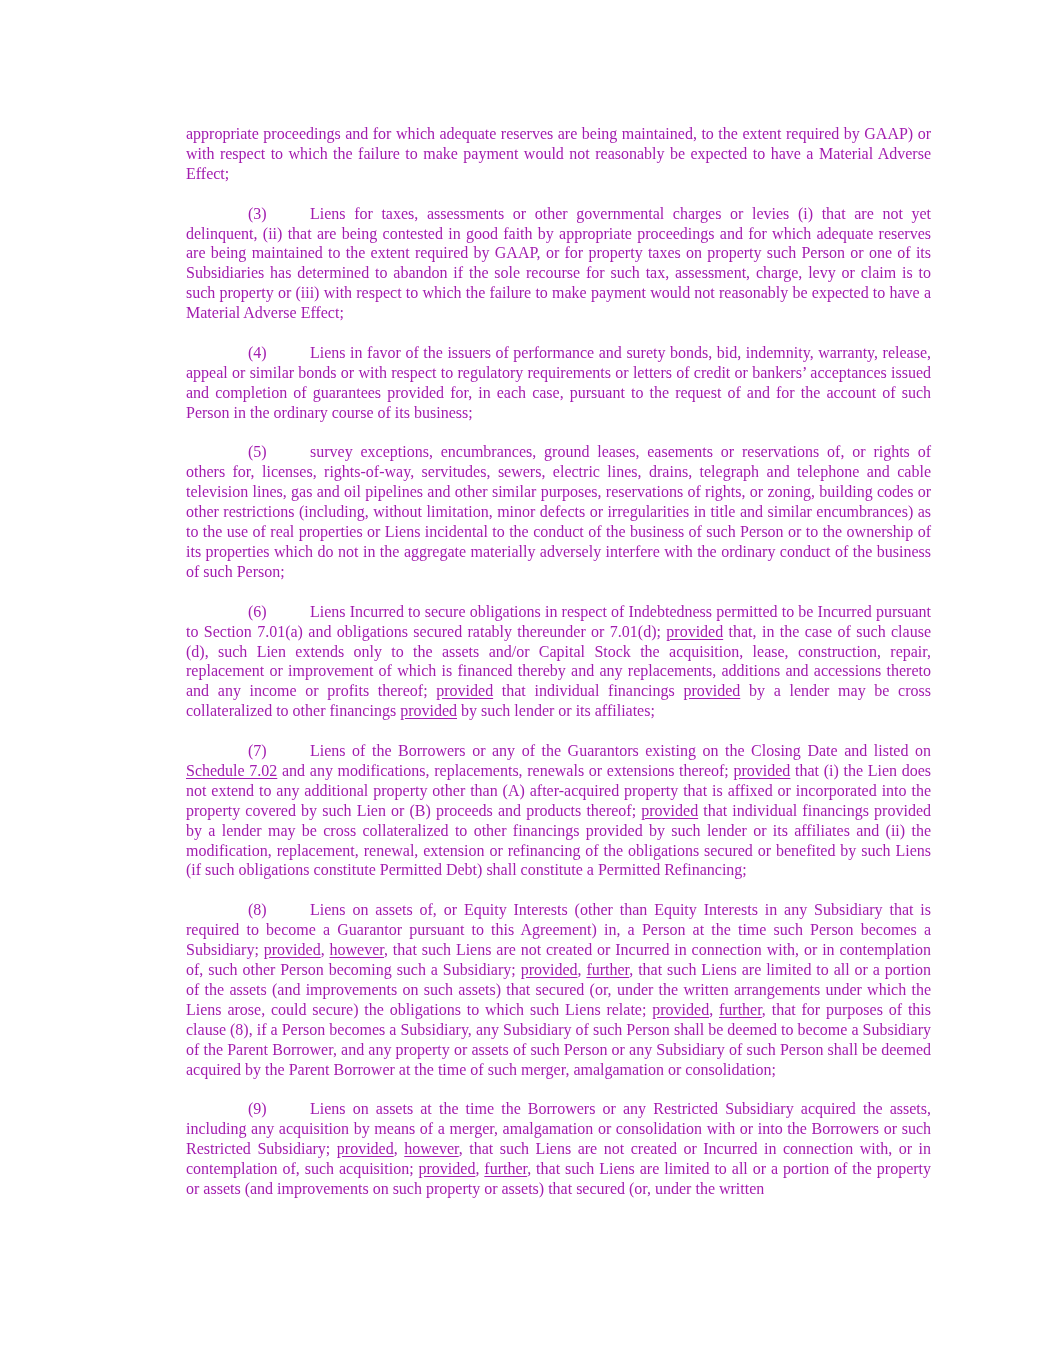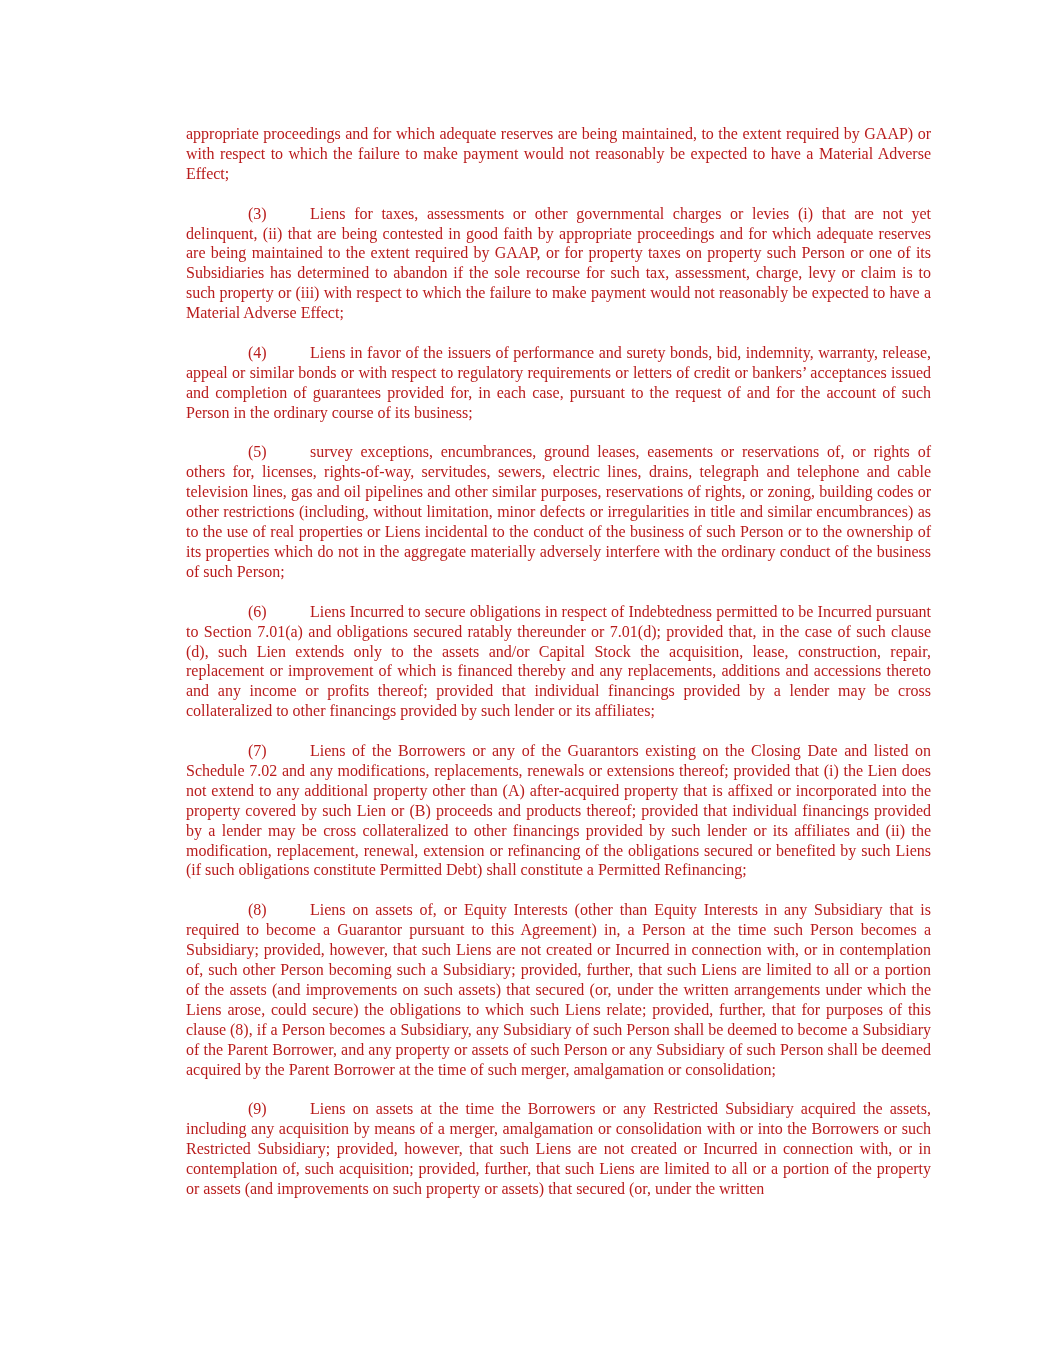--- a/index.html
+++ b/index.html
@@ -5,26 +5,26 @@
   html, body { margin: 0; padding: 0; background: #ffffff; }
   body { width: 1055px; height: 1365px; position: relative; overflow: hidden; }
   .page {
     position: absolute;
     left: 186px;
     top: 124px;
     width: 745px;
     font-family: "Liberation Serif", "DejaVu Serif", serif;
     font-size: 16px;
     line-height: 19.9px;
-    color: #b91c1c;
+    color: #a21caf;
     text-align: justify;
   }
   .para { margin: 0 0 19.9px 0; }
   .num { display: inline-block; width: 62px; margin-left: 62px; }
-  .u { text-underline-offset: 2px; }
+  .u { text-decoration: underline; text-underline-offset: 2px; }
 </style>
 </head>
 <body>
 
 <div class="page" id="page">
     <p class="para"><span>appropriate proceedings and for which adequate reserves are being maintained, to the extent required by GAAP) or with respect to which the failure to make payment would not reasonably be expected to have a Material Adverse Effect;</span></p>
     <p class="para"><span class="num">(3)</span><span>Liens for taxes, assessments or other governmental charges or levies (i) that are not yet delinquent, (ii) that are being contested in good faith by appropriate proceedings and for which adequate reserves are being maintained to the extent required by GAAP, or for property taxes on property such Person or one of its Subsidiaries has determined to abandon if the sole recourse for such tax, assessment, charge, levy or claim is to such property or (iii) with respect to which the failure to make payment would not reasonably be expected to have a Material Adverse Effect;</span></p>
     <p class="para"><span class="num">(4)</span><span>Liens in favor of the issuers of performance and surety bonds, bid, indemnity, warranty, release, appeal or similar bonds or with respect to regulatory requirements or letters of credit or bankers’ acceptances issued and completion of guarantees provided for, in each case, pursuant to the request of and for the account of such Person in the ordinary course of its business;</span></p>
     <p class="para"><span class="num">(5)</span><span>survey exceptions, encumbrances, ground leases, easements or reservations of, or rights of others for, licenses, rights-of-way, servitudes, sewers, electric lines, drains, telegraph and telephone and cable television lines, gas and oil pipelines and other similar purposes, reservations of rights, or zoning, building codes or other restrictions (including, without limitation, minor defects or irregularities in title and similar encumbrances) as to the use of real properties or Liens incidental to the conduct of the business of such Person or to the ownership of its properties which do not in the aggregate materially adversely interfere with the ordinary conduct of the business of such Person;</span></p>
     <p class="para"><span class="num">(6)</span><span>Liens Incurred to secure obligations in respect of Indebtedness permitted to be Incurred pursuant to Section 7.01(a) and obligations secured ratably thereunder or 7.01(d); </span><span class="u">provided</span><span> that, in the case of such clause (d), such Lien extends only to the assets and/or Capital Stock the acquisition, lease, construction, repair, replacement or improvement of which is financed thereby and any replacements, additions and accessions thereto and any income or profits thereof; </span><span class="u">provided</span><span> that individual financings </span><span class="u">provided</span><span> by a lender may be cross collateralized to other financings </span><span class="u">provided</span><span> by such lender or its affiliates;</span></p>

